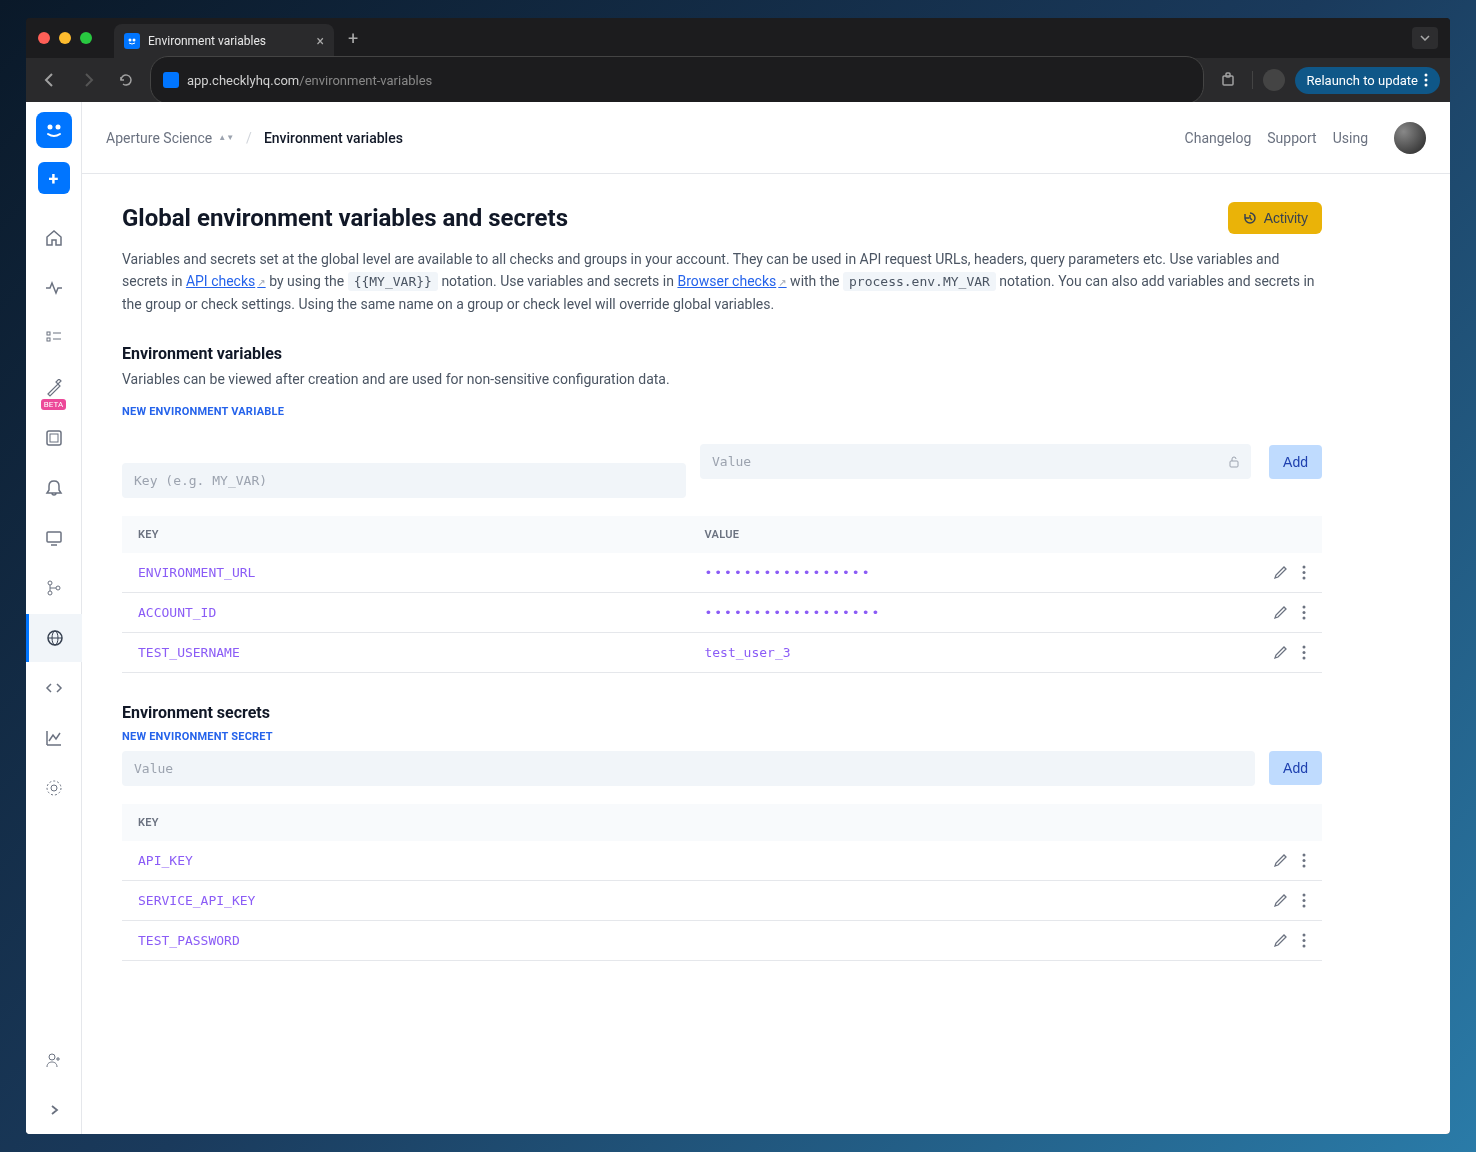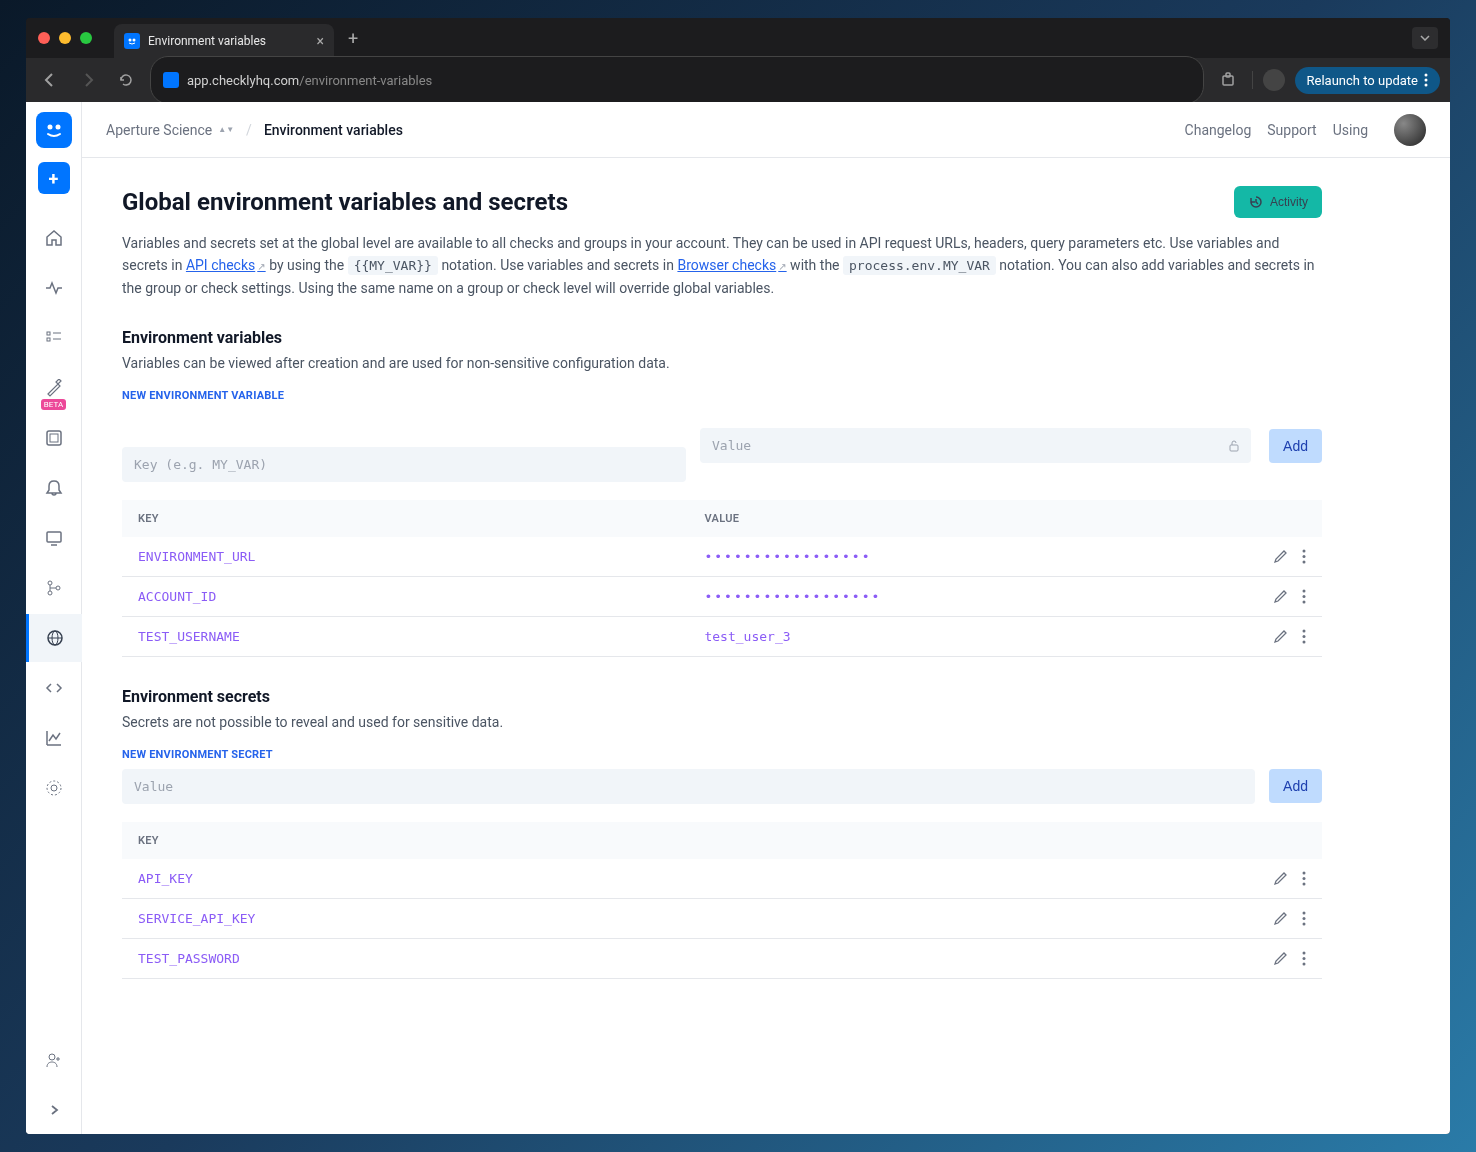--- a/index.html
+++ b/index.html
@@ -104,36 +104,36 @@
 }
 .side-item.active { background: #f1f5f9; color: #374151; border-left: 3px solid #0075FF; }
 .side-item.beta::after {
   content: attr(data-badge);
   position: absolute; bottom: 2px; font-size: 8px;
   background: #ec4899; color: #fff; border-radius: 3px; padding: 1px 3px;
 }
 .sidebar-spacer { flex: 1; }
 .content { flex: 1; overflow: auto; }
 .header {
-  height: 56px; border-bottom: 1px solid #e5e7eb; display: flex;
+  height: 72px; border-bottom: 1px solid #e5e7eb; display: flex;
   align-items: center; padding: 0 24px; gap: 16px;
 }
 .breadcrumb { display: flex; align-items: center; gap: 12px; font-size: 14px; }
 .bc-org { color: #6b7280; display:flex; align-items:center; gap:6px; }
 .bc-sep { color: #d1d5db; }
 .bc-current { color: #111827; font-weight: 500; }
 .header-spacer { flex: 1; }
 .header-link { color: #6b7280; font-size: 14px; text-decoration: none; }
 .header-avatar { width: 32px; height: 32px; border-radius: 50%; background: radial-gradient(circle at 30% 30%, #888, #222); margin-left: 10px; }
 .main { padding: 28px 40px; max-width: 1280px; }
 .title-row { display: flex; align-items: center; margin-bottom: 14px; }
 .page-title { font-size: 24px; font-weight: 700; color: #111827; flex:1; }
 .activity-btn {
-  background: #14b8a6; border: none; border-radius: 6px; padding: 8px 14px;
-  display: flex; align-items: center; gap: 6px; font-size: 12px; color: #374151; cursor: pointer;
+  background: #eab308; border: none; border-radius: 6px; padding: 8px 14px;
+  display: flex; align-items: center; gap: 6px; font-size: 14px; color: #374151; cursor: pointer;
 }
 .desc { color: #4b5563; font-size: 14px; line-height: 1.6; margin-bottom: 28px; }
 .desc a { color: #2563eb; text-decoration: underline; }
 .desc code { background: #f1f5f9; padding: 2px 6px; border-radius: 3px; font-family: "SFMono-Regular", Consolas, monospace; font-size: 13px; }
 .section-title { font-size: 16px; font-weight: 700; color: #111827; margin-bottom: 8px; }
 .section-desc { color: #4b5563; font-size: 14px; margin-bottom: 18px; }
 .form-label { font-size: 11px; font-weight: 700; color: #2563eb; letter-spacing: 0.02em; margin-bottom: 8px; }
 .form-row { display: flex; gap: 14px; margin-bottom: 18px; align-items: center; }
 .input {
   background: #f1f5f9; border: none; border-radius: 4px; padding: 10px 12px;
@@ -438,21 +438,20 @@
                     </svg>
                   </span>
     </div>
               </div>
             </div>
         </div>
 
         <div class="section-gap"></div>
 
         <h2 class="section-title">Environment secrets</h2>
-        <p class="section-desc">Secrets are not possible to reveal and used for sensitive data.</p>
         <div class="form-label">NEW ENVIRONMENT SECRET</div>
         <div class="form-row">
           <input class="input value" placeholder="Value" style="">
           <button class="add-pill">Add</button>
         </div>
         <div class="table">
           <div class="thead">
             <div class="th-key">KEY</div>
           </div>
           <div id="secret-rows">

